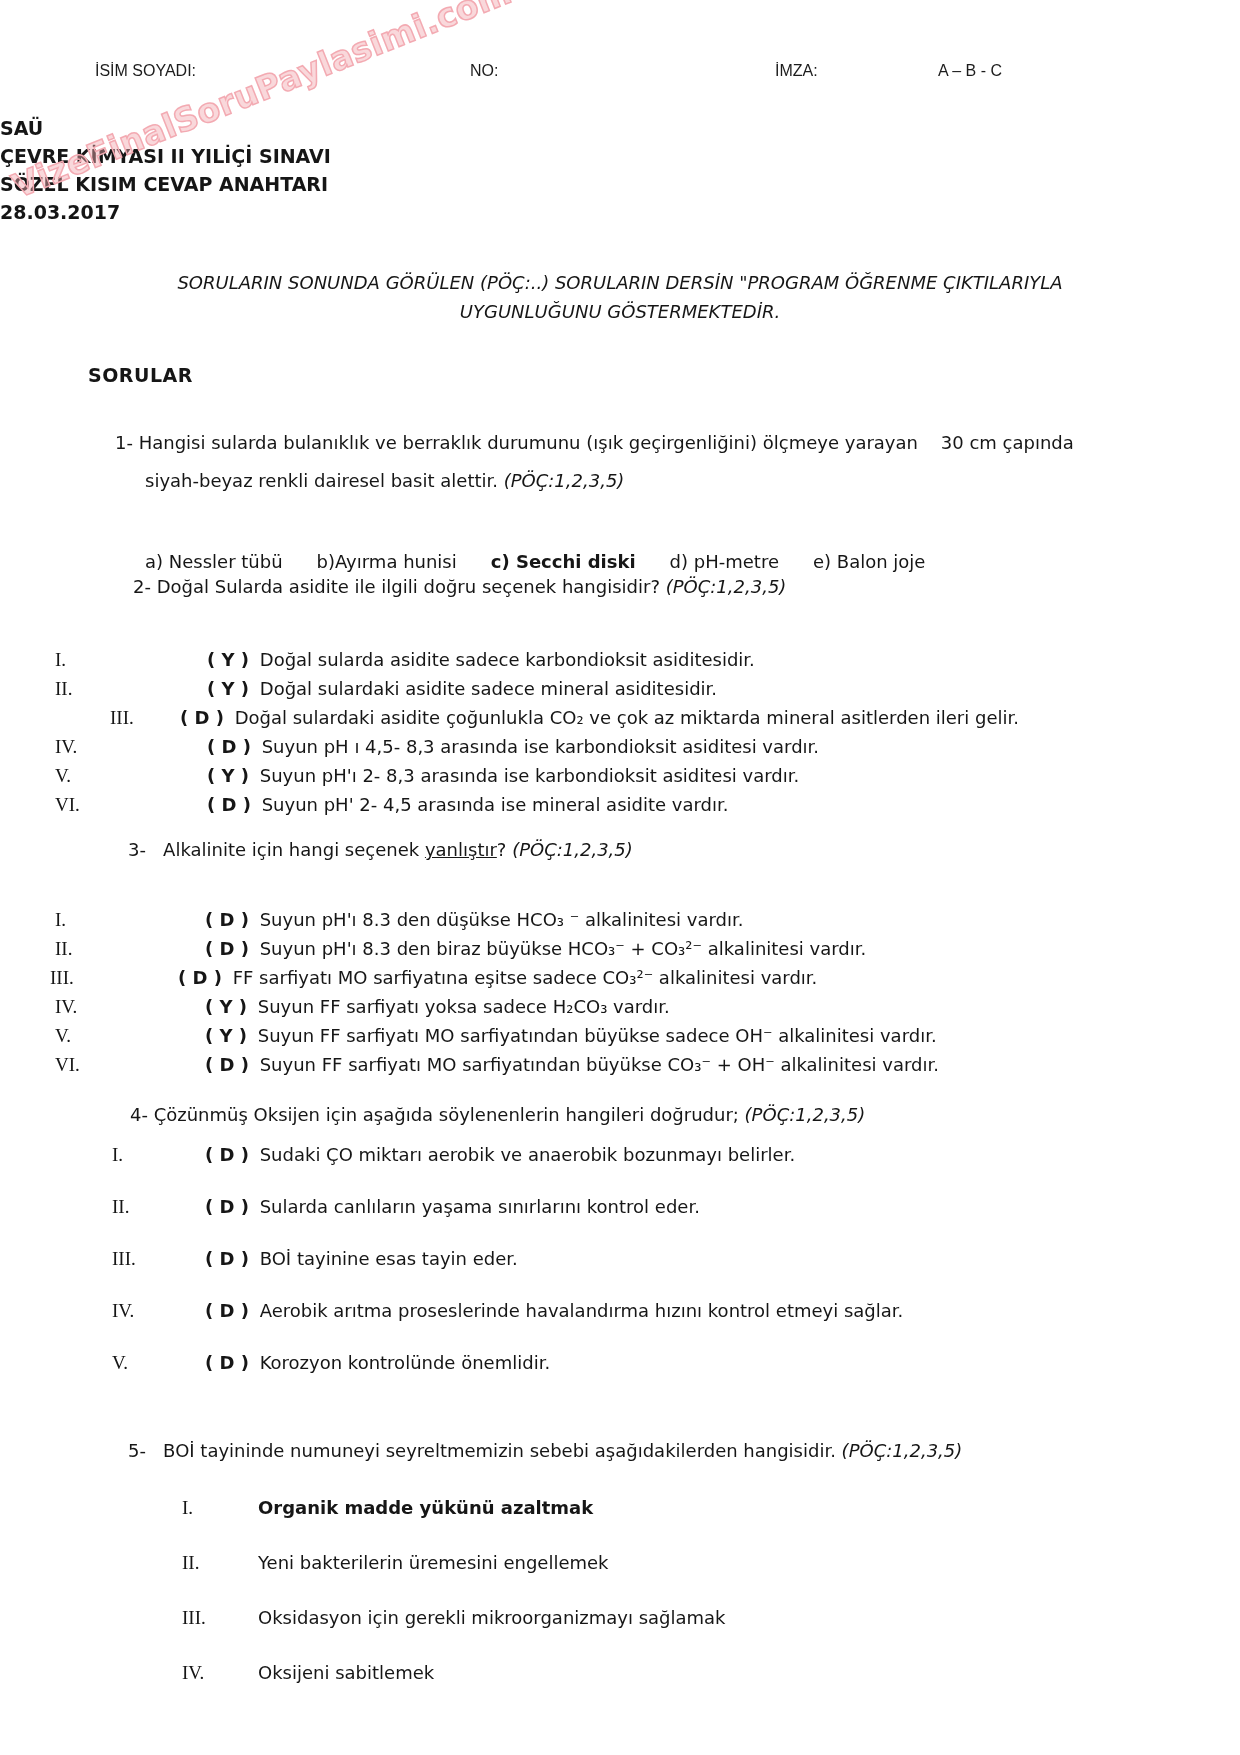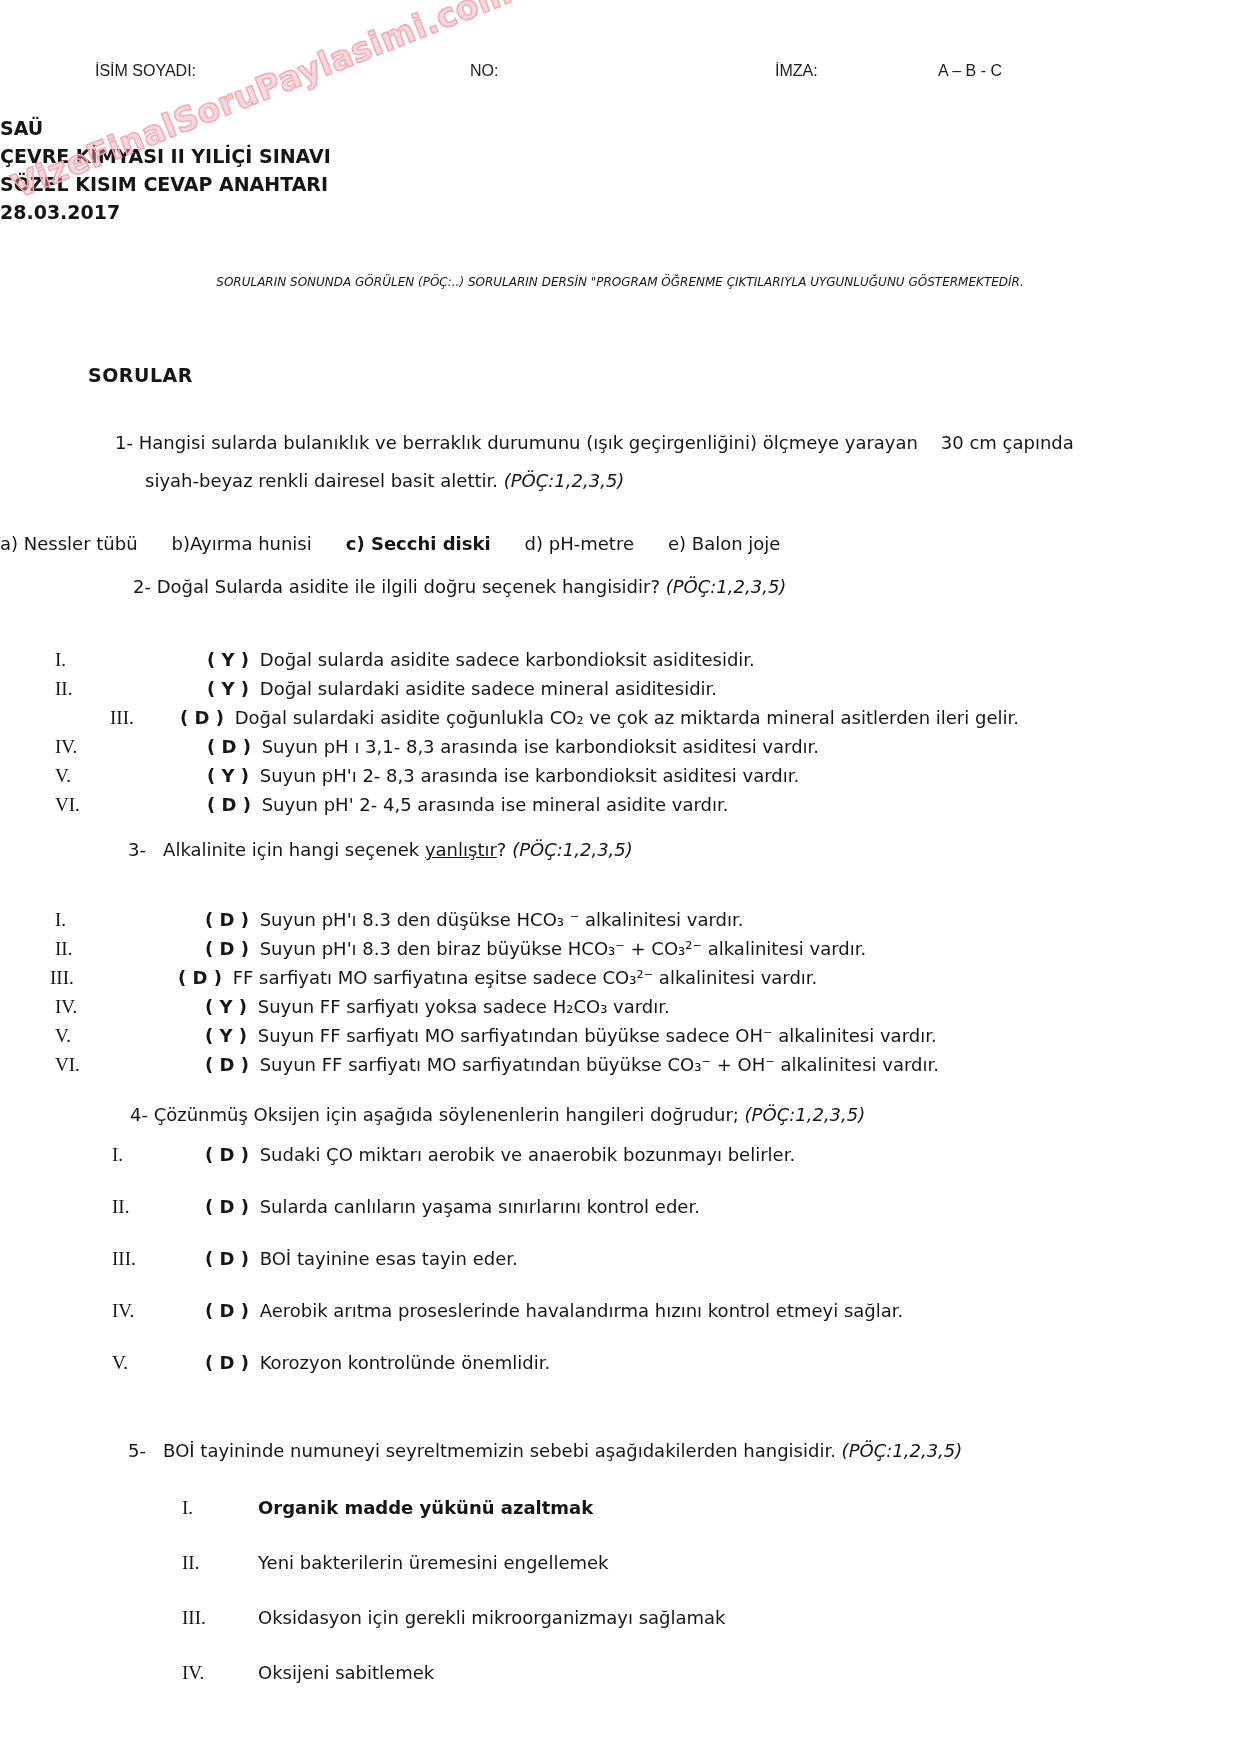--- a/index.html
+++ b/index.html
@@ -27,32 +27,32 @@
   .h-no    { left:470px;text-align:right; }
   .h-imza  { left:775px; }
   .h-abc   { left:938px; }
 
   .title-block {
     position:absolute; top:114px; left:0; width:100%;
     text-align:left; font-weight:bold; font-size:19px; line-height:28px;
   }
   .note {
     position:absolute; top:268px; left:170px; width:900px;
-    text-align:center; font-style:italic; font-size:12px; line-height:29px;
+    text-align:center; font-style:italic; font-size:18px; line-height:29px;
   }
   .sorular { position:absolute; top:364px; left:88px; font-weight:bold; font-size:19px; letter-spacing:0.5px; }
 
   .q { position:absolute; left:0; width:1168px; line-height:29px; }
   .poc { font-style:italic; }
   .u { text-decoration:underline; }
 
   .q1 { top:428px; }
   .q1 .stem1 { padding-left:115px; white-space:pre; }
   .q1 .stem2 { padding-left:145px; margin-top:9px; }
-  .q1 .options { display:flex; gap:34px; margin-top:34px; white-space:nowrap; }
+  .q1 .options { display:flex; gap:34px; padding-left:145px; margin-top:52px; white-space:nowrap; }
   .q1 .opt.bold { font-weight:bold; }
 
   .item { position:relative; }
   .rn { position:absolute; font-family:"Liberation Serif", serif; font-size:19px; }
   .ans { font-weight:bold; padding-right:5px; white-space:pre; }
 
   .q2 { top:572px; }
   .q2 .stem { padding-left:133px; margin-bottom:44px; }
   .q2 .item { padding-left:207px; }
   .q2 .item .rn { left:55px; }
@@ -110,21 +110,21 @@
       <span class="opt">d) pH-metre</span>
       <span class="opt">e) Balon joje</span>
     </div>
   </div>
 
   <div class="q q2">
     <div class="stem"><span>2- Doğal Sularda asidite ile ilgili doğru seçenek hangisidir?</span><span class="poc"> (PÖÇ:1,2,3,5)</span></div>
     <div class="item"><span class="rn">I.</span><span class="ans">( Y )</span> <span class="txt">Doğal sularda asidite sadece karbondioksit asiditesidir.</span></div>
     <div class="item"><span class="rn">II.</span><span class="ans">( Y )</span> <span class="txt">Doğal sulardaki asidite sadece mineral asiditesidir.</span></div>
     <div class="item v3"><span class="rn">III.</span><span class="ans">( D )</span> <span class="txt">Doğal sulardaki asidite çoğunlukla CO₂ ve çok az miktarda mineral asitlerden ileri gelir.</span></div>
-    <div class="item"><span class="rn">IV.</span><span class="ans">( D )</span> <span class="txt">Suyun pH ı 3,1- 8,3 arasında ise karbondioksit asiditesi vardır.</span></div>
+    <div class="item"><span class="rn">IV.</span><span class="ans">( D )</span> <span class="txt">Suyun pH ı 4,5- 8,3 arasında ise karbondioksit asiditesi vardır.</span></div>
     <div class="item"><span class="rn">V.</span><span class="ans">( Y )</span> <span class="txt">Suyun pH'ı 2- 8,3 arasında ise karbondioksit asiditesi vardır.</span></div>
     <div class="item"><span class="rn">VI.</span><span class="ans">( D )</span> <span class="txt">Suyun pH' 2- 4,5 arasında ise mineral asidite vardır.</span></div>
   </div>
 
   <div class="q q3">
     <div class="stem"><span>3-   Alkalinite için hangi seçenek </span><span class="u">yanlıştır</span><span>?</span><span class="poc"> (PÖÇ:1,2,3,5)</span></div>
     <div class="item"><span class="rn">I.</span><span class="ans">( D )</span> <span class="txt">Suyun pH'ı 8.3 den düşükse HCO₃ ⁻  alkalinitesi vardır.</span></div>
     <div class="item"><span class="rn">II.</span><span class="ans">( D )</span> <span class="txt">Suyun pH'ı 8.3 den biraz büyükse HCO₃⁻ + CO₃²⁻ alkalinitesi vardır.</span></div>
     <div class="item v3"><span class="rn">III.</span><span class="ans">( D )</span> <span class="txt">FF sarfiyatı MO sarfiyatına eşitse sadece CO₃²⁻ alkalinitesi vardır.</span></div>
     <div class="item"><span class="rn">IV.</span><span class="ans">( Y )</span> <span class="txt">Suyun FF sarfiyatı yoksa sadece H₂CO₃ vardır.</span></div>

